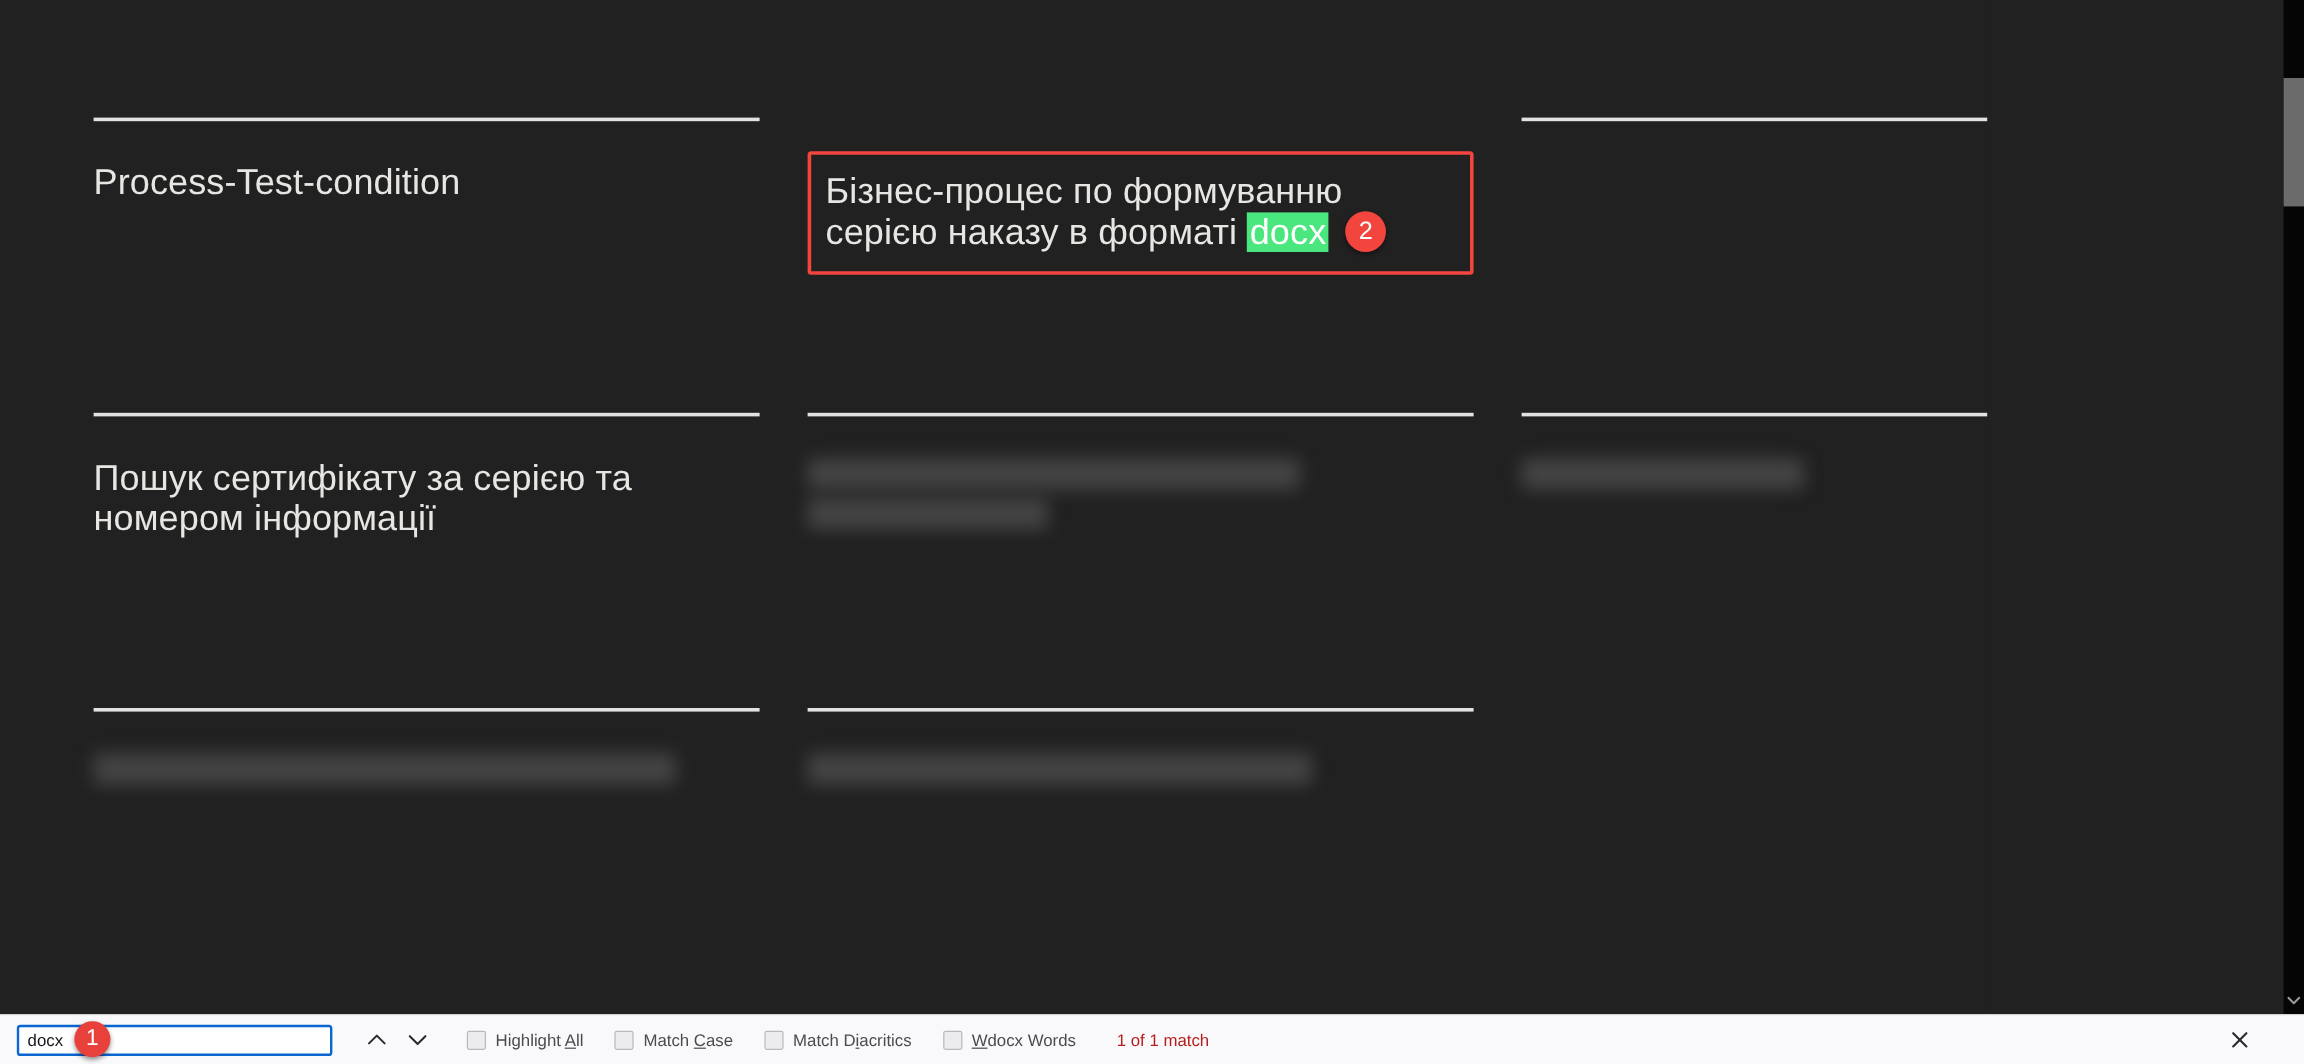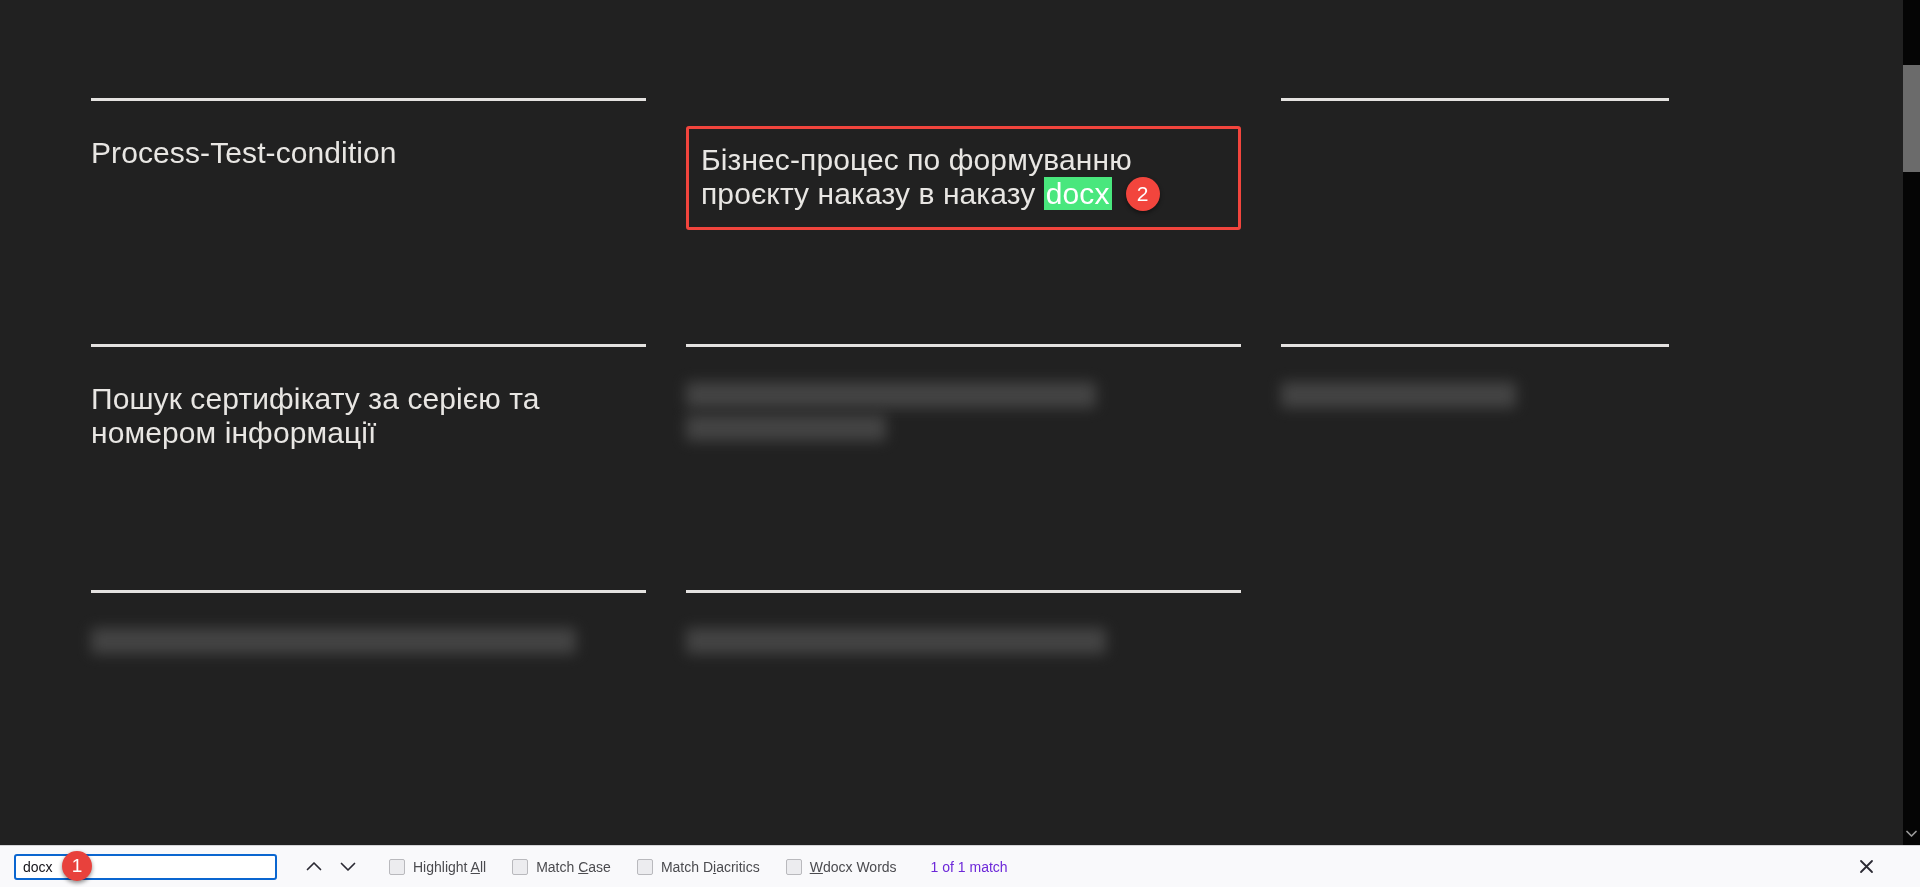--- a/index.html
+++ b/index.html
@@ -16,21 +16,21 @@
     position: relative;
     width: 1920px;
     height: 887px;
     background: #212121;
     overflow: hidden;
   }
 
   
   #content-area {
     position: absolute;
-    left: 13px;
+    left: 0;
     top: 0;
     width: 1656px;
     height: 845px;
     background: #212121;
     overflow: hidden;
   }
 
   .grid {
     position: absolute;
     left: 78px;
@@ -231,21 +231,21 @@
   .chk-label {
     font-size: 14px;
     color: #4b4b4f;
     font-family: "Liberation Sans", sans-serif;
   }
   .chk-label u { text-decoration: underline; }
 
   #match-status {
     margin-left: 34px;
     font-size: 14px;
-    color: #6d28d9;
+    color: #b91c1c;
     white-space: nowrap;
   }
 
   #find-close {
     margin-left: auto;
     margin-right: 28px;
     width: 28px;
     height: 28px;
     display: flex;
     align-items: center;
@@ -276,21 +276,21 @@
       </div>
 
       <div class="card">
         <div class="rule"></div>
         <div class="card-title">Process-Test-condition</div>
       </div>
 
       <div style="position:relative">
         <div class="rule" style="position:absolute;left:0;top:0"></div>
         <div class="card hit">
-          <div class="card-title"><span>Бізнес-процес по формуванню проєкту наказу в наказу </span><span class="hl">docx</span><span class="badge">2</span></div>
+          <div class="card-title"><span>Бізнес-процес по формуванню серією наказу в форматі </span><span class="hl">docx</span><span class="badge">2</span></div>
         </div>
       </div>
 
 
       <div class="card">
         <div class="rule"></div>
       </div>
 
       <div class="card">
         <div class="rule"></div>

